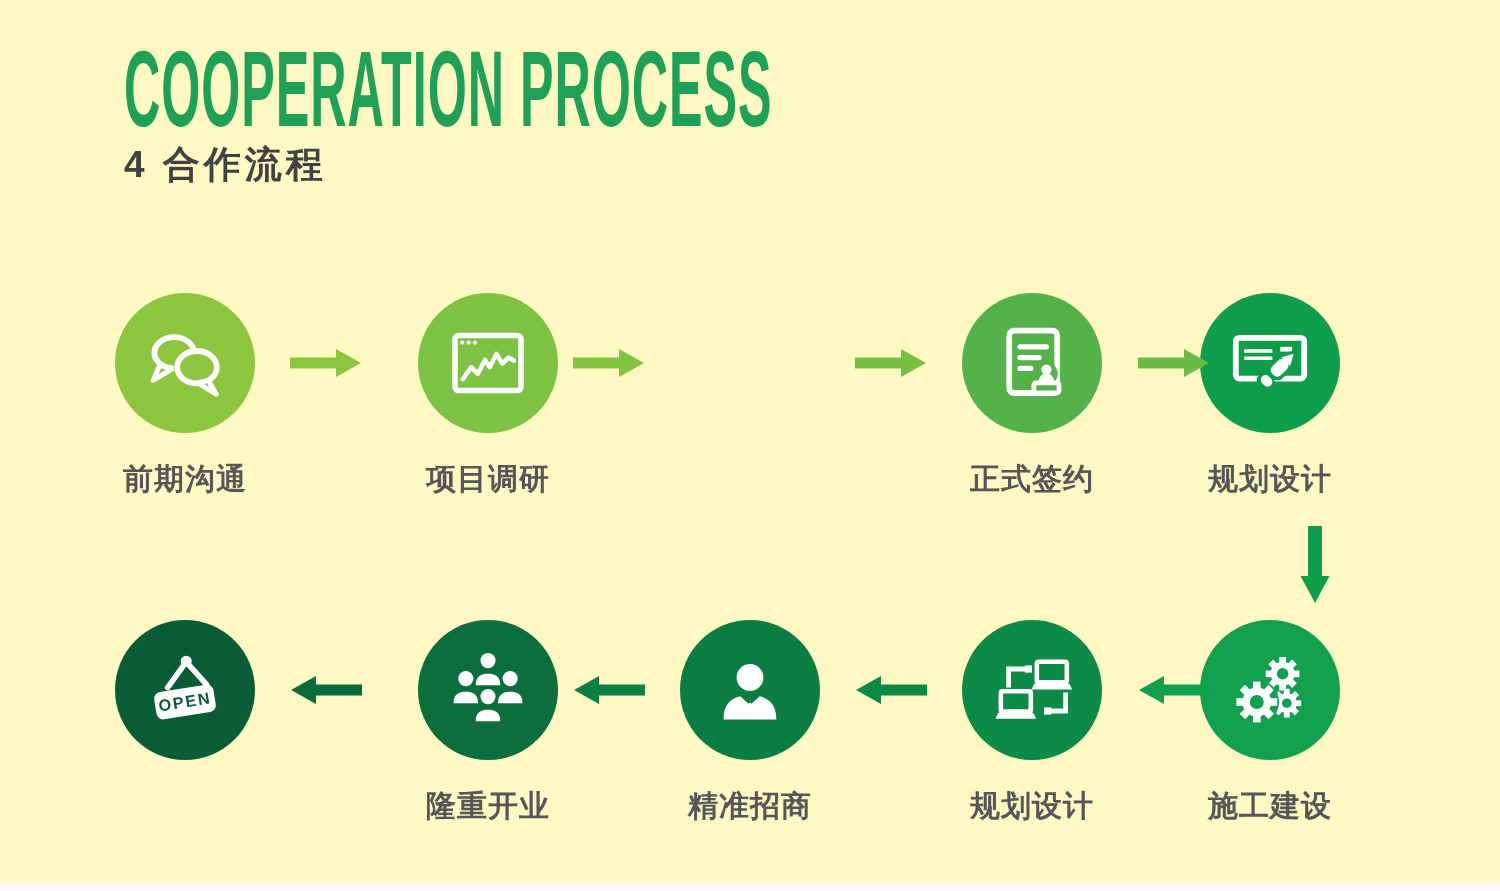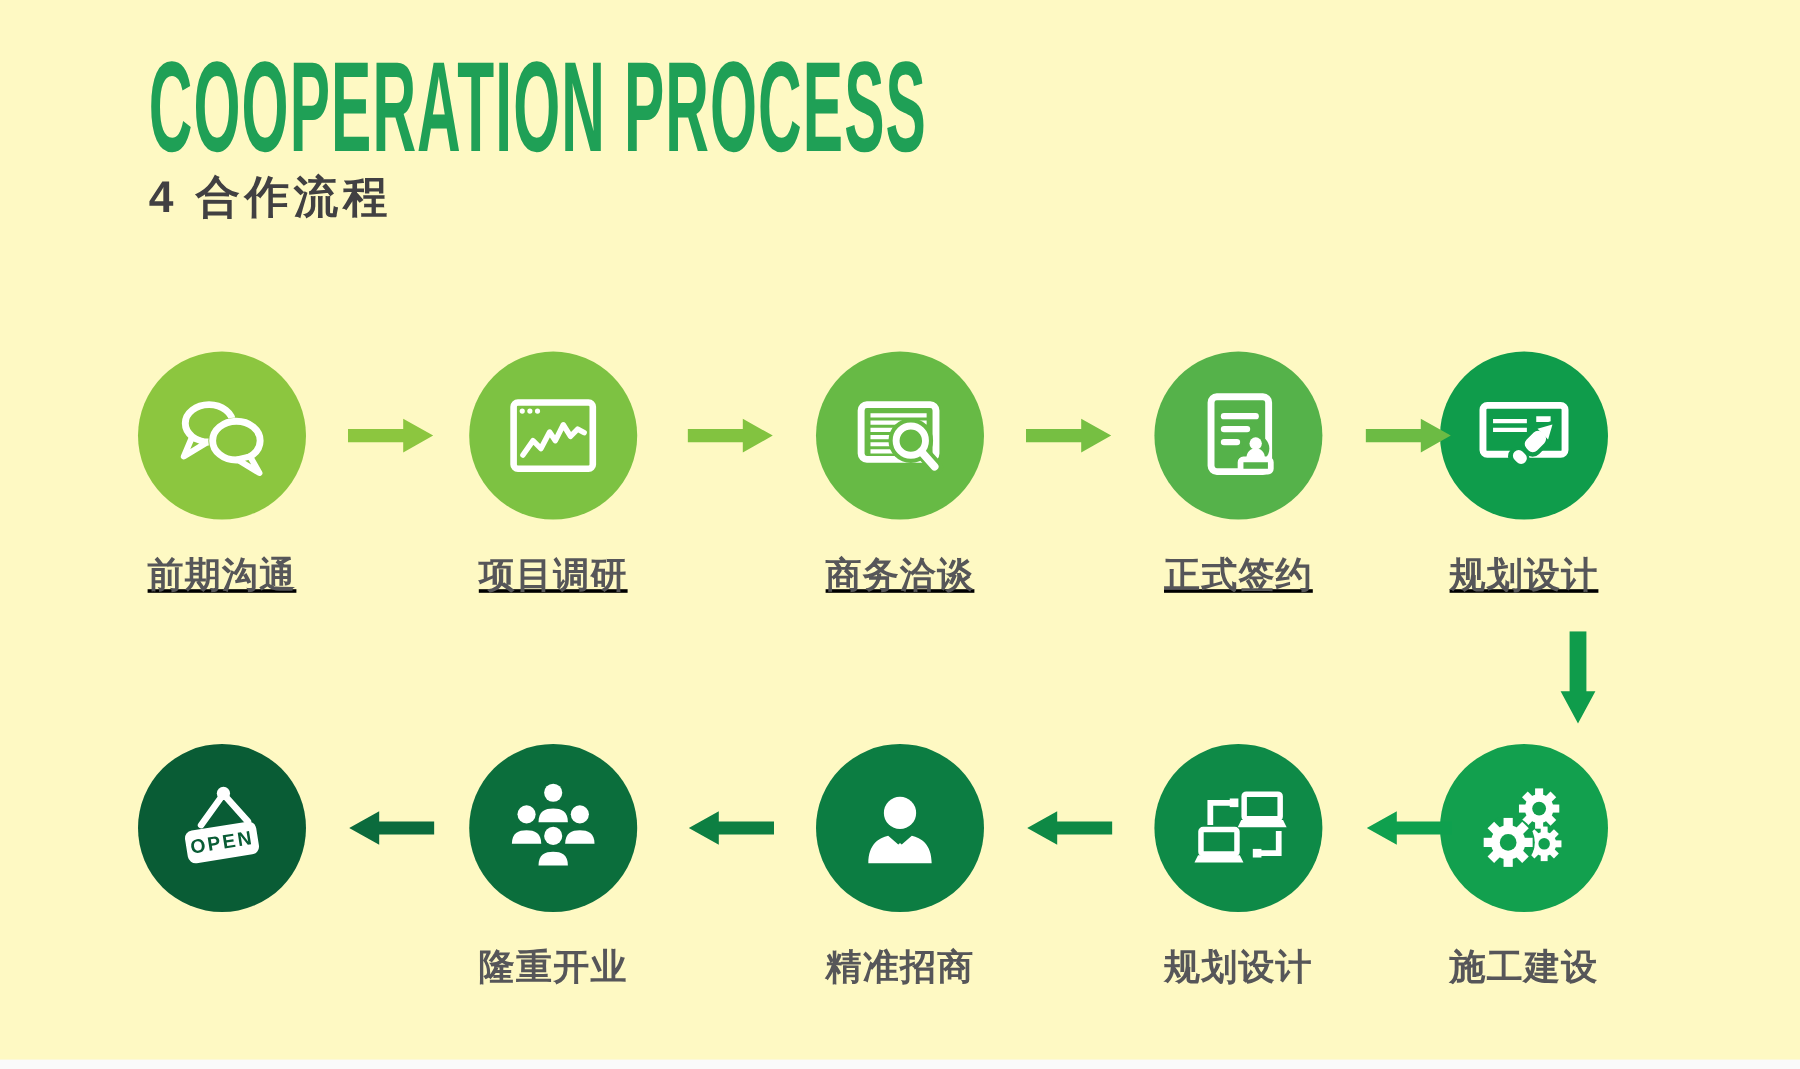--- a/index.html
+++ b/index.html
@@ -20,22 +20,22 @@
   .step{position:absolute;width:176px;text-align:center;}
   .circle{
     width:140px;height:140px;border-radius:50%;margin:0 auto;
     display:flex;align-items:center;justify-content:center;
   }
   .circle svg{width:84px;height:84px;display:block;}
   .step-label{margin-top:26px;font-size:30px;font-weight:bold;letter-spacing:1px;}
   .arrow-h{position:absolute;width:72px;height:30px;}
   .arrow-h.flip{transform:scaleX(-1);}
   .arrow-v{position:absolute;width:30px;height:78px;}
-  .r1{top:293px;text-decoration:underline;} .r2{top:620px;}
-  .c1{left:97px;} .c2{left:373px;} .c3{left:662px;} .c4{left:944px;text-align:center;} .c5{left:1182px;}
+  .r1{top:293px;} .r2{top:620px;}
+  .c1{left:97px;} .c2{left:400px;} .c3{left:662px;} .c4{left:944px;text-align:center;} .c5{left:1182px;}
 </style>
 </head>
 <body>
 
 <div class="canvas">
 
   <div class="title" style="color: rgb(31, 160, 86);">COOPERATION PROCESS</div>
   <div class="subtitle" style="color: rgb(65, 64, 66);">4 合作流程</div>
 
   <div class="step r1 c1">
@@ -57,40 +57,20 @@
         <rect x="7.5" y="12" width="55" height="46" rx="3" fill="none" stroke="#fff" stroke-width="4.6"></rect>
         <circle cx="13.5" cy="18" r="1.8" fill="#fff"></circle>
         <circle cx="18.8" cy="18" r="1.8" fill="#fff"></circle>
         <circle cx="24.1" cy="18" r="1.8" fill="#fff"></circle>
         <polyline points="14,48.5 21,38.5 26.5,44 32.5,32.5 36.5,38.5 42,27.5 47,35.5 52,30.5 56.5,33" fill="none" stroke="#fff" stroke-width="3.8" stroke-linecap="round" stroke-linejoin="round"></polyline>
       </svg>
     </div>
     <div class="step-label" style="color: rgb(86, 86, 89);">项目调研</div>
   </div>
 
-  <div class="step r1 c3">
-    <div class="circle" style="background-color: rgb(103, 186, 69);">
-      <svg viewBox="0 0 70 70">
-        <rect x="8" y="13.5" width="52" height="38" rx="4" fill="none" stroke="#fff" stroke-width="4.8"></rect>
-        <g stroke="#fff" stroke-width="2.9">
-          <line x1="14.5" y1="21" x2="53.5" y2="21"></line>
-          <line x1="14.5" y1="26" x2="53.5" y2="26"></line>
-          <line x1="14.5" y1="31" x2="53.5" y2="31"></line>
-          <line x1="14.5" y1="36" x2="53.5" y2="36"></line>
-          <line x1="14.5" y1="41" x2="53.5" y2="41"></line>
-          <line x1="14.5" y1="46" x2="53.5" y2="46"></line>
-        </g>
-        <circle cx="42.5" cy="38.5" r="15.5" fill="#67BA45"></circle>
-        <line x1="50" y1="46" x2="60" y2="57" stroke="#67BA45" stroke-width="10" stroke-linecap="round"></line>
-        <circle cx="42.5" cy="38.5" r="10.2" fill="#67BA45" stroke="#fff" stroke-width="4.8"></circle>
-        <line x1="49.8" y1="46.2" x2="59" y2="56.5" stroke="#fff" stroke-width="5.5" stroke-linecap="round"></line>
-      </svg>
-    </div>
-    <div class="step-label" style="color: rgb(86, 86, 89);">商务洽谈</div>
-  </div>
 
   <div class="step r1 c4">
     <div class="circle" style="background-color: rgb(85, 178, 74);">
       <svg viewBox="0 0 70 70">
         <rect x="16" y="8" width="40" height="52" rx="4" fill="none" stroke="#fff" stroke-width="4.8"></rect>
         <g stroke="#fff" stroke-width="4.4" stroke-linecap="round">
           <line x1="25" y1="21.5" x2="47" y2="21.5"></line>
           <line x1="25" y1="30.5" x2="41" y2="30.5"></line>
           <line x1="25" y1="39.5" x2="34" y2="39.5"></line>
         </g>

